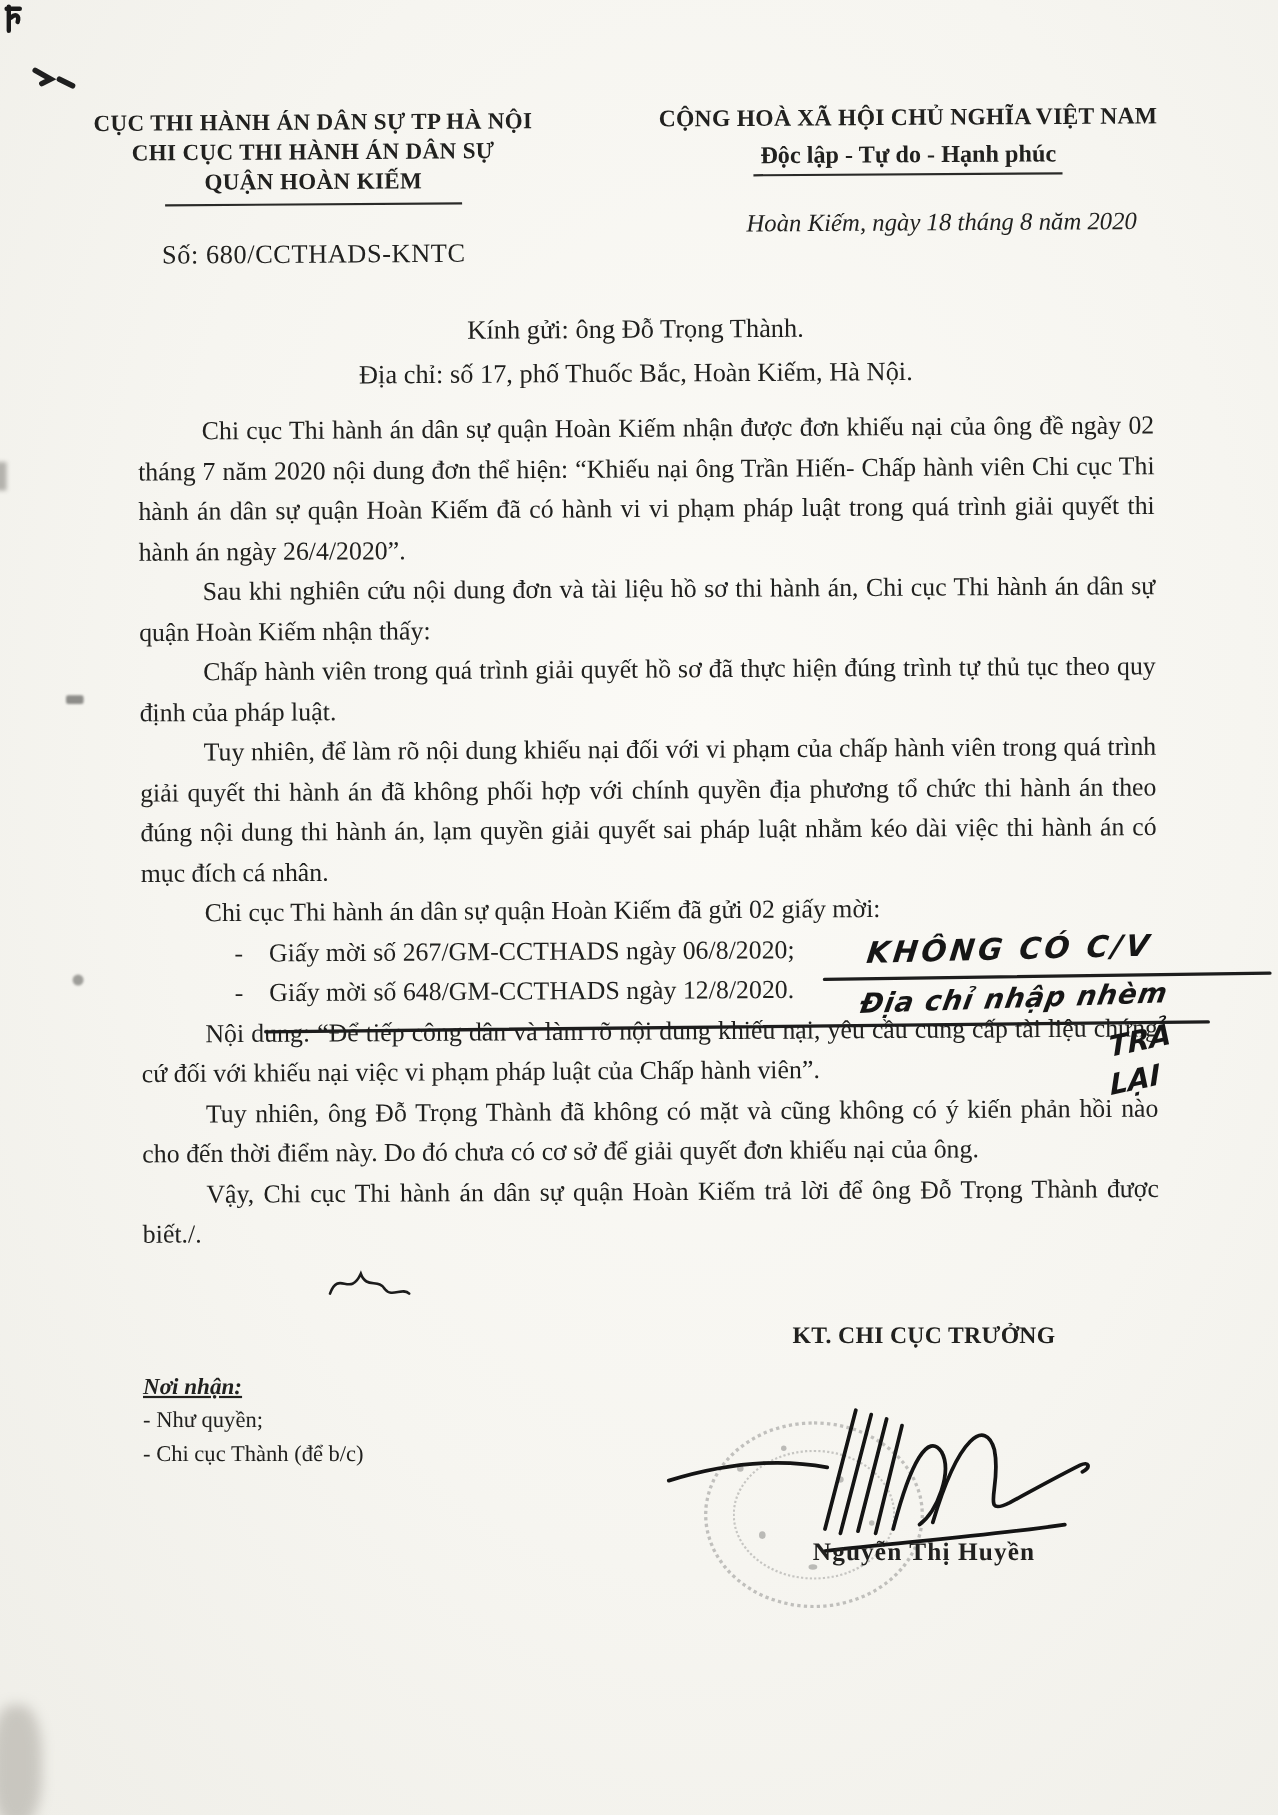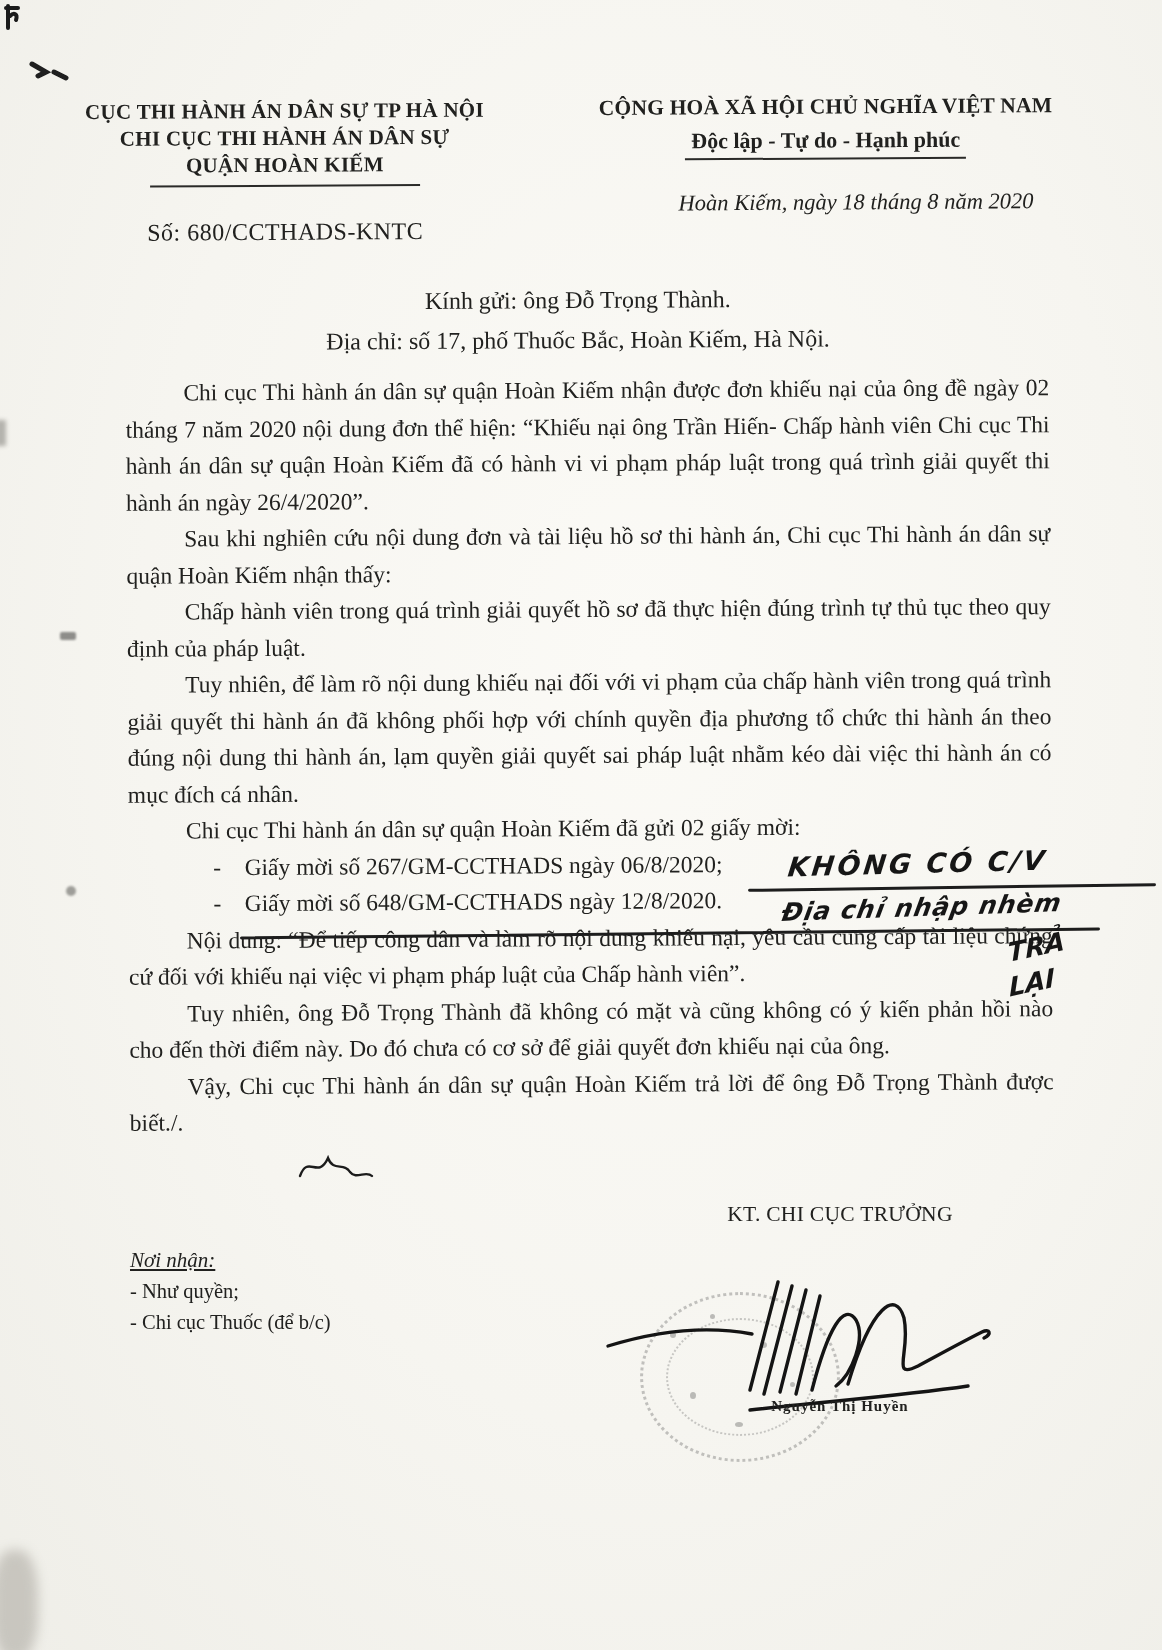--- a/index.html
+++ b/index.html
@@ -38,31 +38,31 @@
               transform:rotate(-1.5deg) skewX(-8deg);}
   .hand-note2{top:893px;left:782px;font-size:25px;font-weight:bold;letter-spacing:1px;
               transform:rotate(-2deg) skewX(-12deg);}
   .hand-margin{top:930px;left:1008px;font-size:26px;font-weight:bold;line-height:34px;
                transform:rotate(-12deg) skewX(-10deg);text-align:left;white-space:pre-line;}
   .hand-line{position:absolute;background:#1d1d1d;height:2.5px;border-radius:2px;}
   .hl1{top:886px;left:748px;width:408px;transform:rotate(-.8deg);}
   .hl2{top:932px;left:240px;width:860px;transform:rotate(-.6deg);}
   
   .sign-block{position:absolute;top:1200px;left:560px;width:560px;text-align:center;}
-  .sign-title{font-weight:normal;font-size:21.5px;line-height:28px;letter-spacing:.3px;}
+  .sign-title{font-weight:bold;font-size:21.5px;line-height:28px;letter-spacing:.3px;}
   .stamp{position:absolute;top:1292px;left:640px;width:200px;height:170px;opacity:.33;filter:blur(.6px);}
   .stamp .c1{position:absolute;inset:0;border:3px dotted #555;border-radius:50%;}
   .stamp .c2{position:absolute;inset:26px;border:2px dotted #666;border-radius:50%;}
   .stamp .spk{position:absolute;background:#444;border-radius:50%;}
   .sig-svg{position:absolute;top:1268px;left:600px;}
   .sign-name{position:absolute;top:1398px;left:560px;width:560px;text-align:center;
-             font-weight:bold;font-size:15px;letter-spacing:1px;}
+             font-weight:bold;font-size:23px;letter-spacing:1px;}
   
   .noi-nhan{position:absolute;top:1245px;left:130px;font-size:20.5px;line-height:31px;}
-  .noi-nhan .head{font-weight:normal;font-style:italic;text-decoration:underline;font-size:21px;}
+  .noi-nhan .head{font-weight:bold;font-style:italic;text-decoration:underline;font-size:21px;}
   .noi-nhan div{white-space:pre-wrap;}
   
   .artifact{position:absolute;}
   .smudge-bl{left:-8px;bottom:-10px;width:46px;height:110px;background:#9a968e;opacity:.45;filter:blur(6px);border-radius:40%;}
   .smudge-l1{left:60px;top:632px;width:16px;height:8px;background:#3a3a38;opacity:.55;filter:blur(1px);border-radius:2px;}
   .smudge-l2{left:66px;top:886px;width:10px;height:10px;background:#4a4a46;opacity:.5;filter:blur(1px);border-radius:50%;}
   .smudge-l3{left:-4px;top:420px;width:10px;height:26px;background:#55534e;opacity:.4;filter:blur(2px);}
   .flourish{position:absolute;top:1146px;left:296px;}
 </style>
 </head>
@@ -143,21 +143,21 @@
       <path d="M248 116 C272 36 296 22 304 50 C311 84 290 112 318 98 C344 84 362 74 382 64 C390 60 392 66 384 70"></path>
       <path d="M150 142 C220 134 300 128 368 118"></path>
     </g>
   </svg>
 
   <div class="sign-name">Nguyễn Thị Huyền</div>
 
   <div class="noi-nhan">
     <div class="head">Nơi nhận:</div>
     <div>- Như quyền;</div>
-    <div>- Chi cục Thuốc (để b/c)</div>
+    <div>- Chi cục Thành (để b/c)</div>
   </div>
 
   <svg class="artifact" style="left:2px;top:2px;" width="90" height="90" viewBox="0 0 90 90">
     <path d="M6 4 L6 26 M4 6 L16 6 M8 14 C12 10 16 12 14 18" fill="none" stroke="#1a1a1a" stroke-width="4" stroke-linecap="round"></path>
     <path d="M30 62 L44 70 L36 74 M52 70 L64 76" fill="none" stroke="#1f1f1f" stroke-width="5" stroke-linecap="round"></path>
   </svg>
   <div class="artifact smudge-bl"></div>
   <div class="artifact smudge-l1"></div>
   <div class="artifact smudge-l2"></div>
   <div class="artifact smudge-l3"></div>

